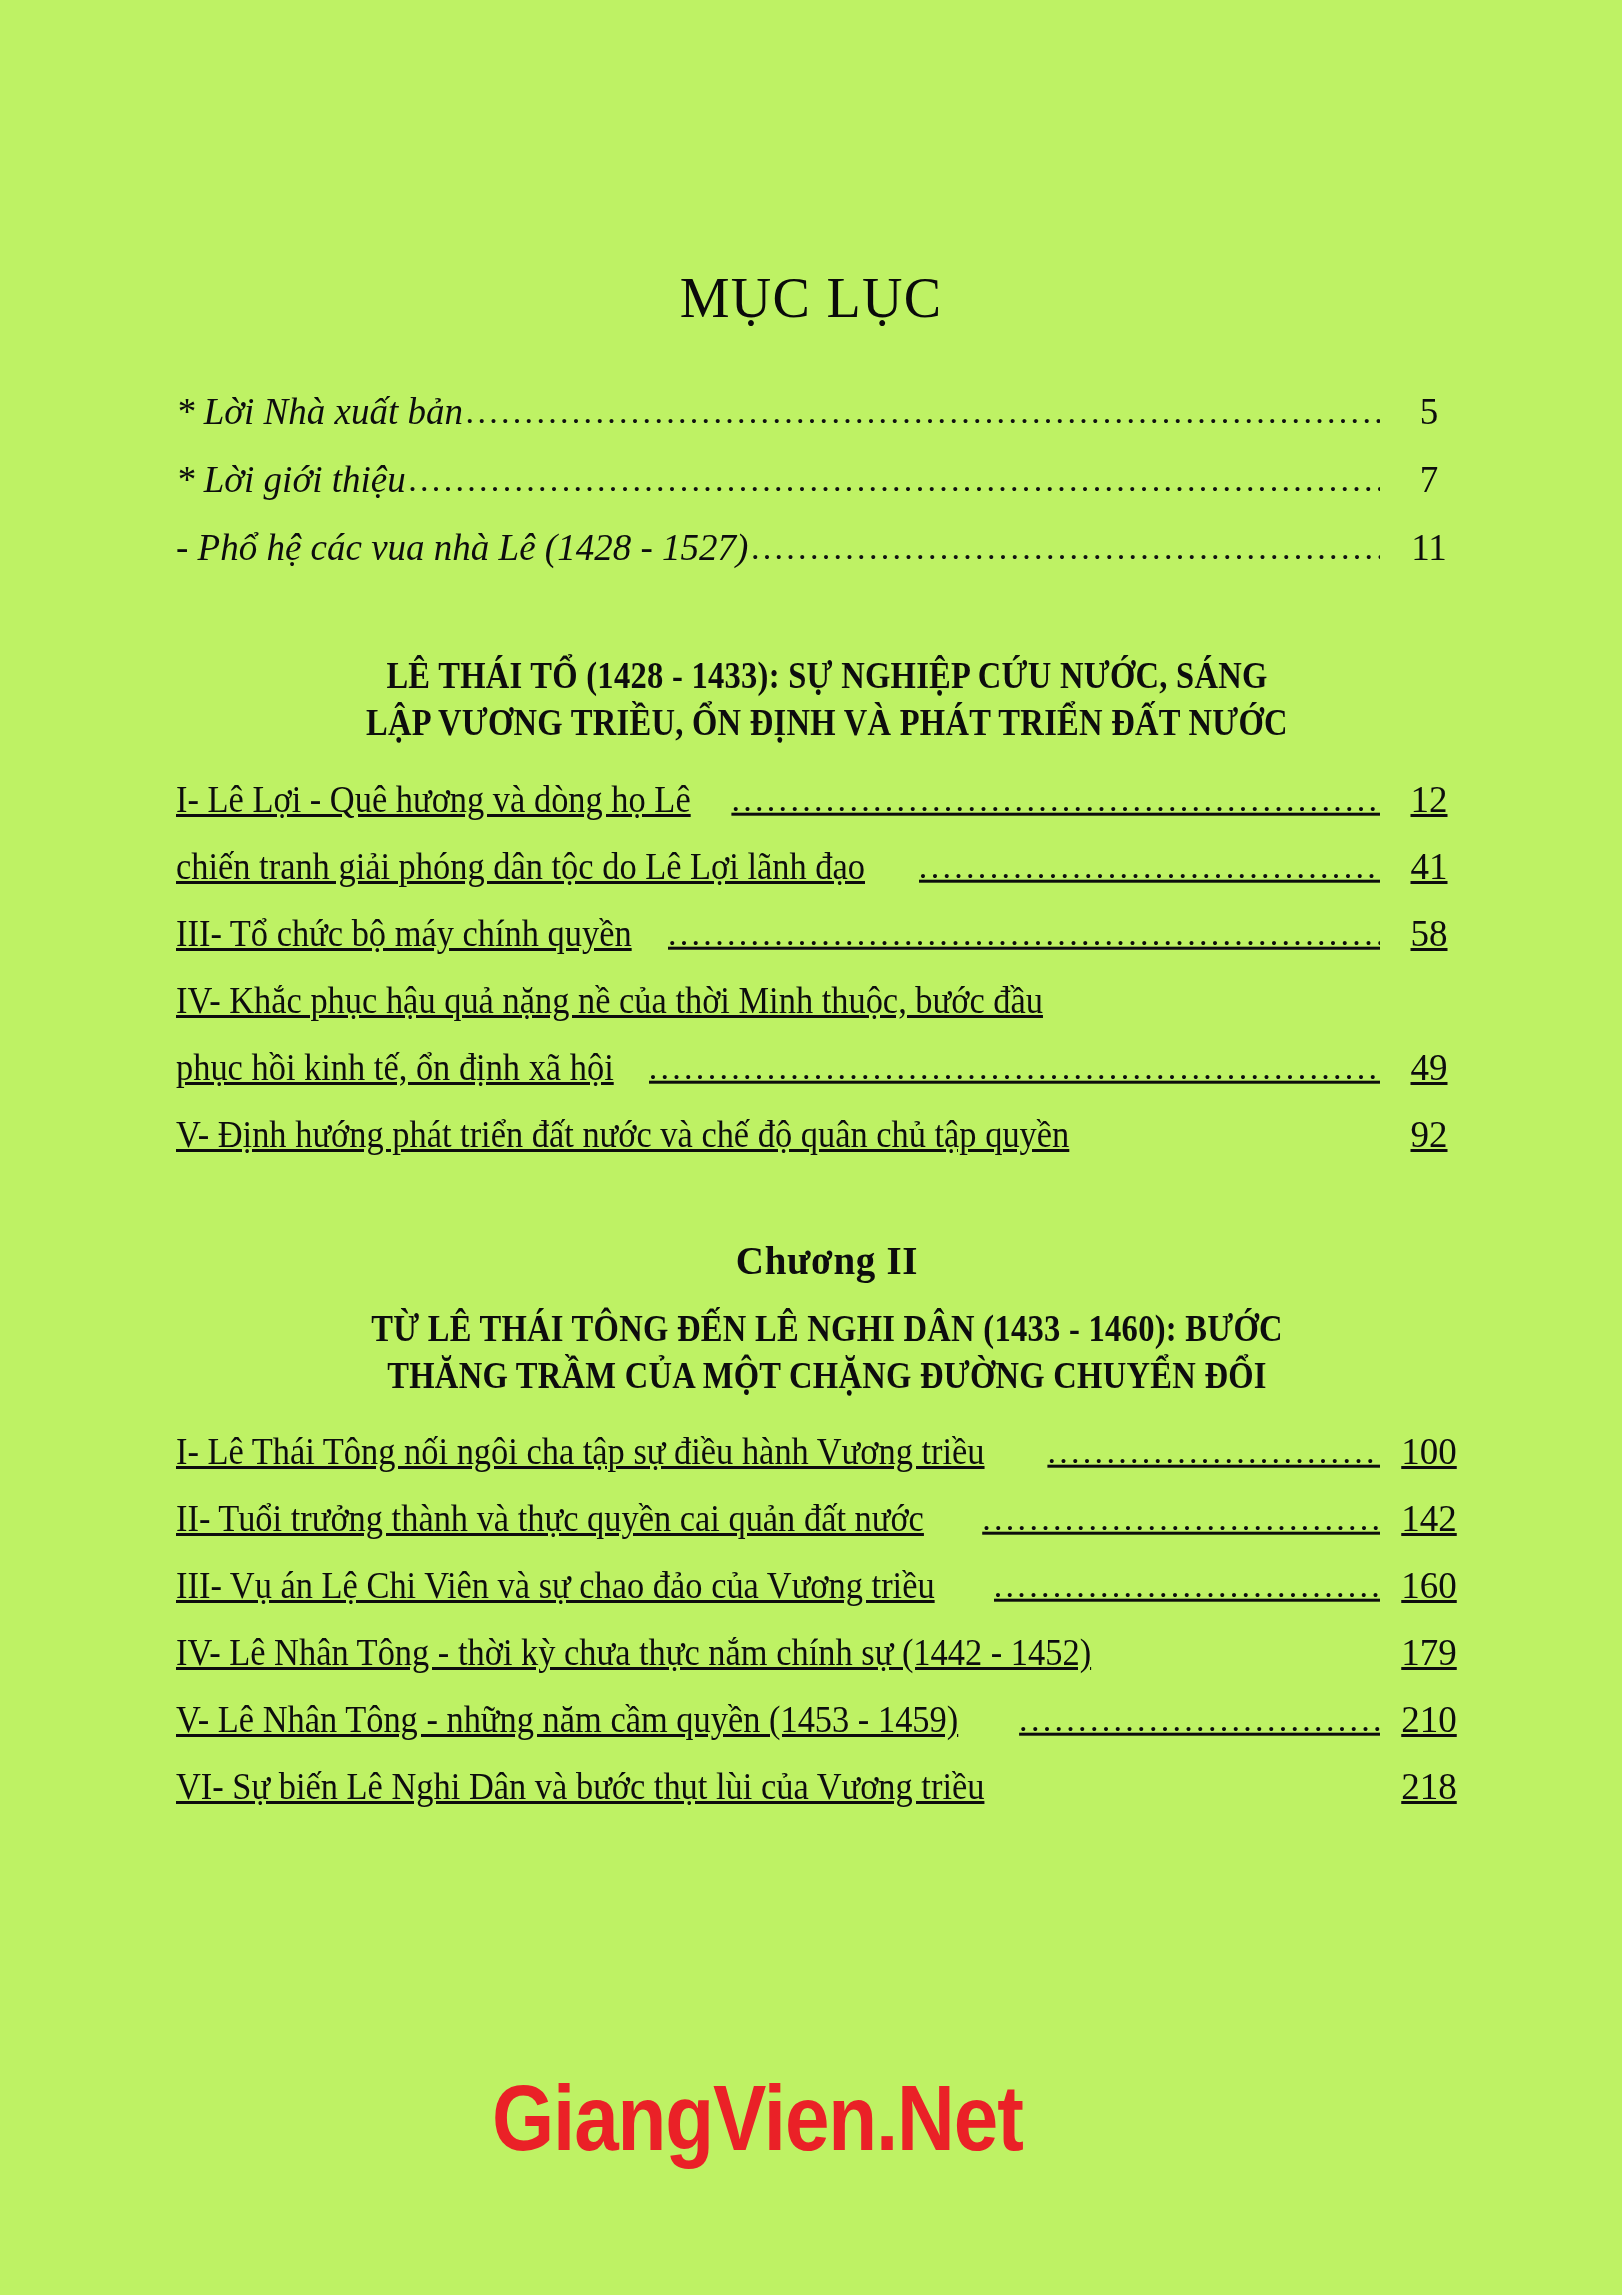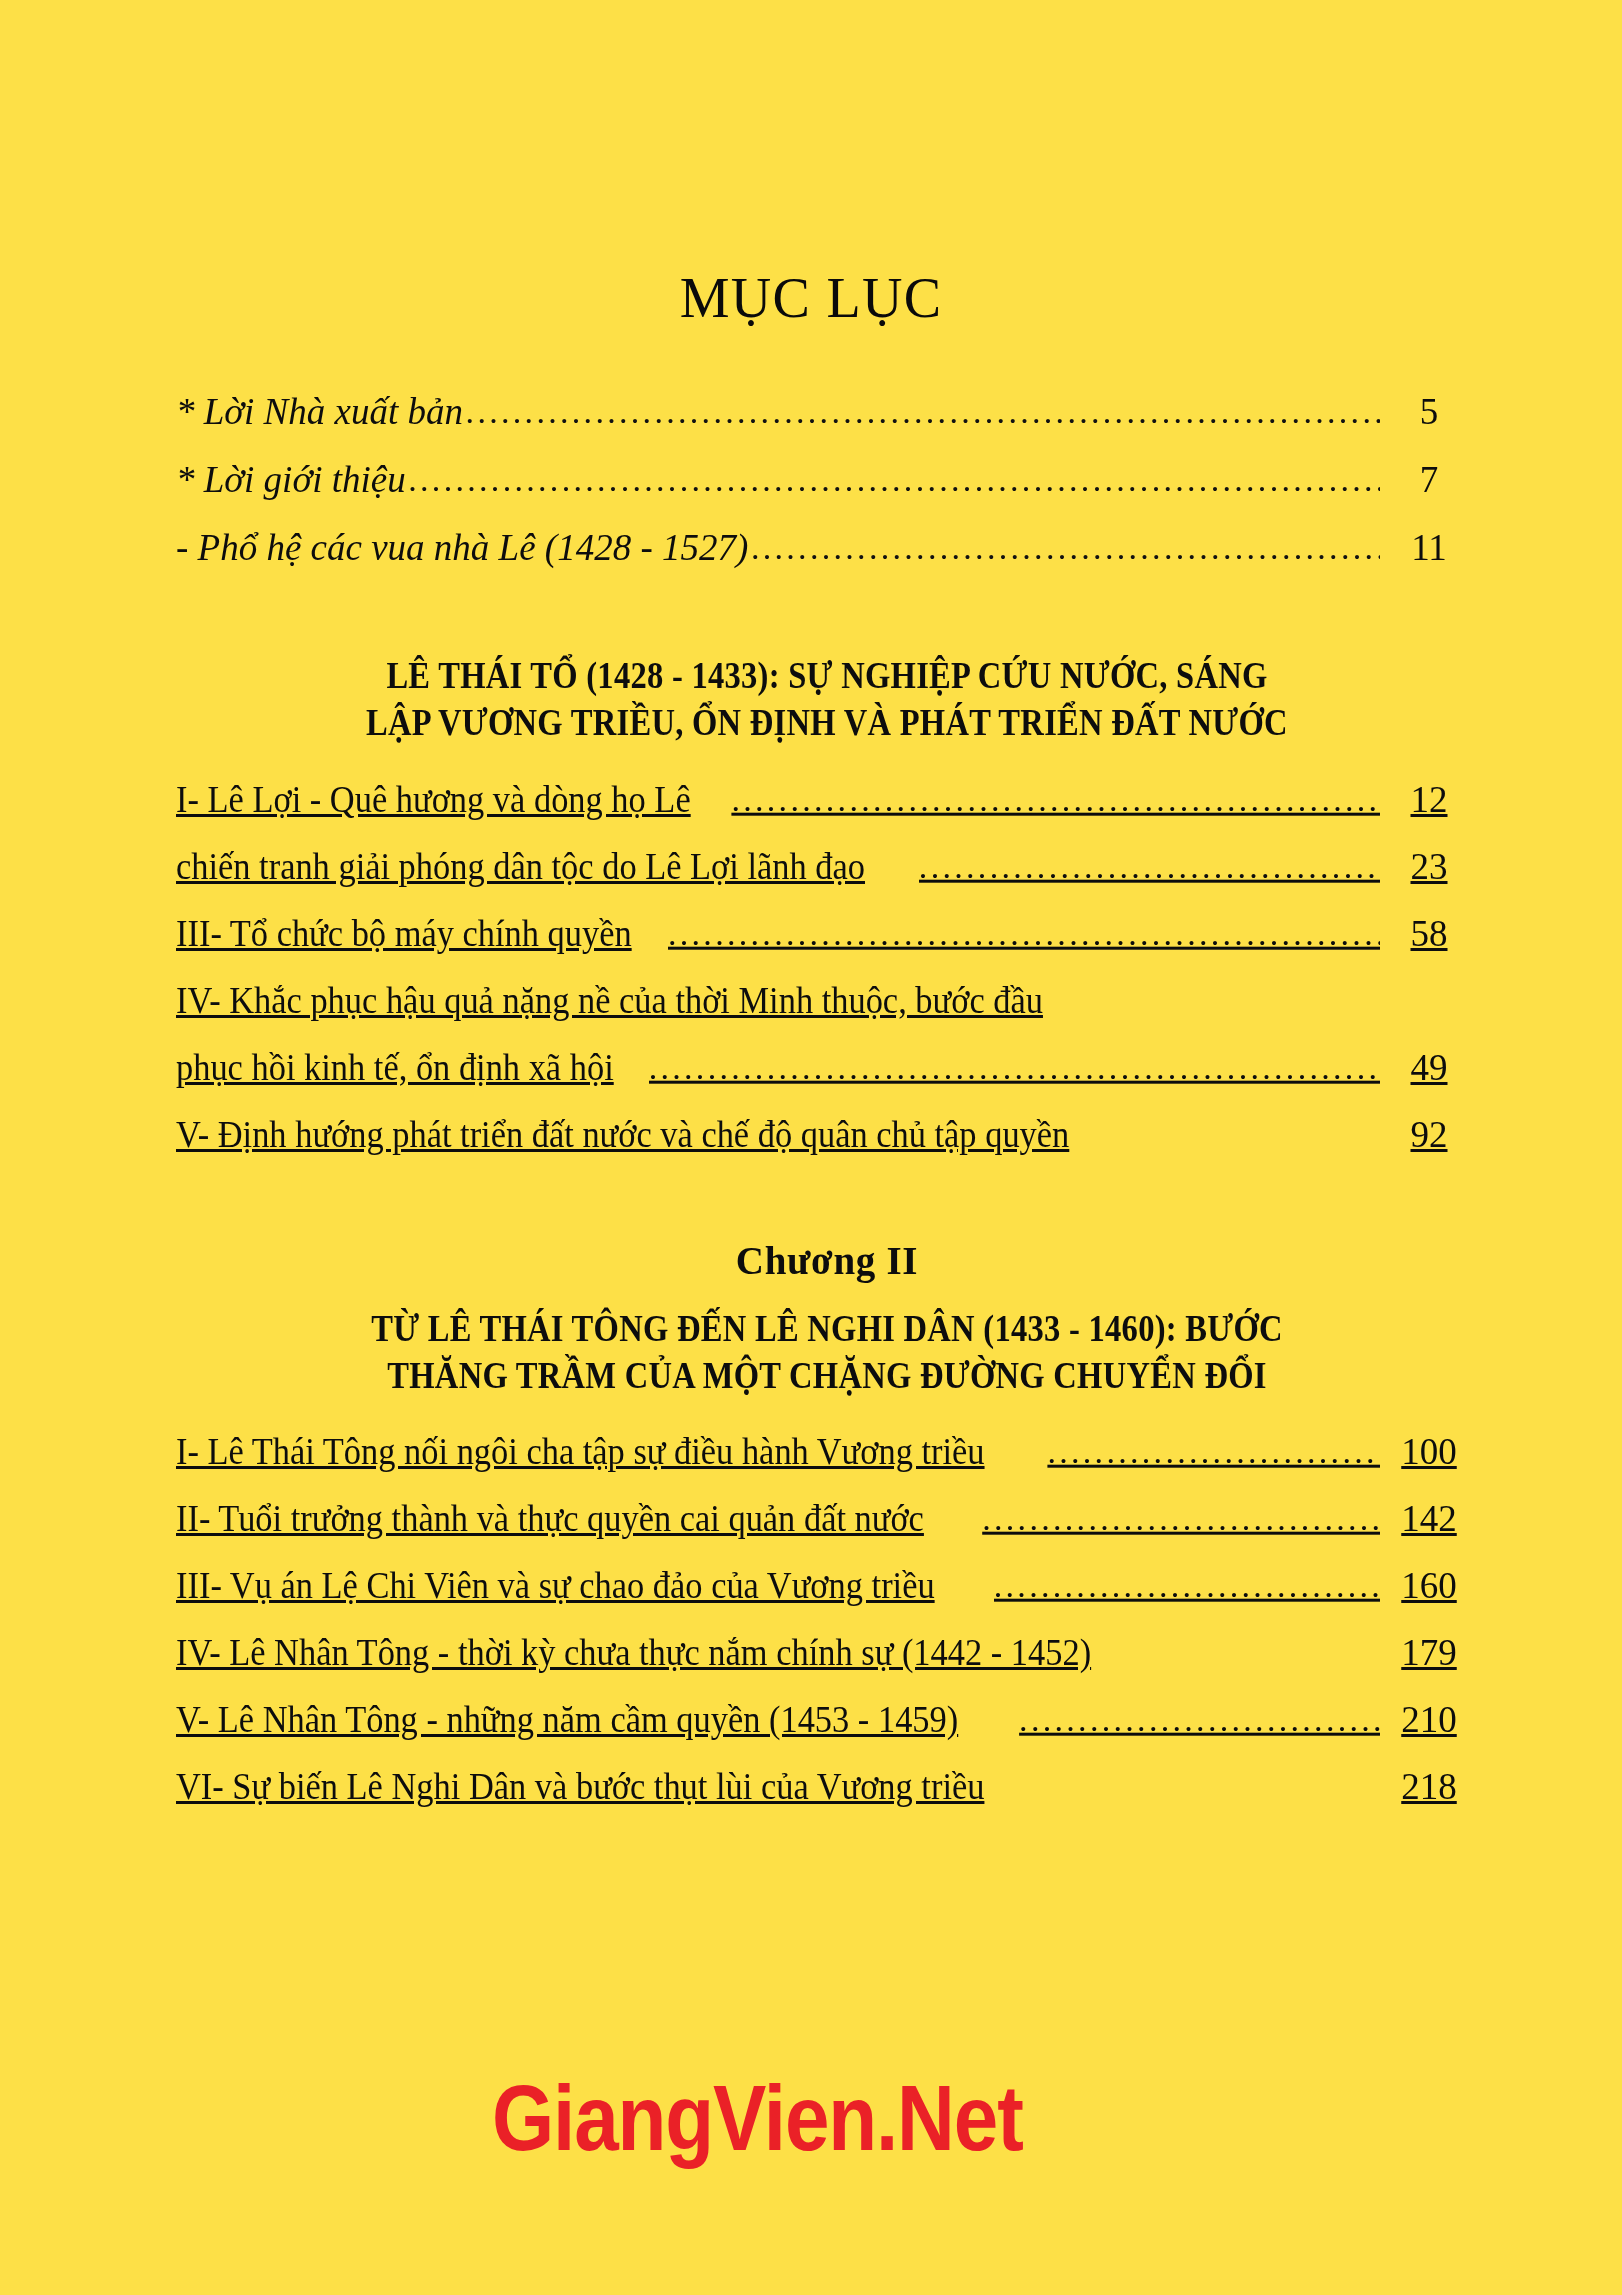--- a/index.html
+++ b/index.html
@@ -152,21 +152,21 @@
     letter-spacing: -1.3px;
     transform: scaleX(0.86);
     transform-origin: left top;
     white-space: nowrap;
     pointer-events: none;
   }
 </style>
 </head>
 <body>
 
-<div class="page" style="background: #fde047; color: rgb(13, 13, 13);">
+<div class="page" style="background: #bef264; color: rgb(13, 13, 13);">
 
   <div class="toc-title">MỤC LỤC</div>
 
   <div class="content">
 
     <div class="front-entry">
       <span class="label">* Lời Nhà xuất bản</span>
       <span class="leader">........................................................................................................................................................</span>
       <span class="pageno">5</span>
     </div>
@@ -195,21 +195,21 @@
         <span class="txt">I- Lê Lợi - Quê hương và dòng họ Lê</span>
         <span class="leader">........................................................................................................................................................</span>
         <span class="pageno">12</span>
       </div>
     </div>
 
     <div class="sec-entry">
       <div class="cont">
         <span class="txt">chiến tranh giải phóng dân tộc do Lê Lợi lãnh đạo</span>
         <span class="leader">........................................................................................................................................................</span>
-        <span class="pageno">23</span>
+        <span class="pageno">41</span>
       </div>
     </div>
 
     <div class="sec-entry">
       <div class="row">
         <span class="txt">III- Tổ chức bộ máy chính quyền</span>
         <span class="leader">........................................................................................................................................................</span>
         <span class="pageno">58</span>
       </div>
     </div>

